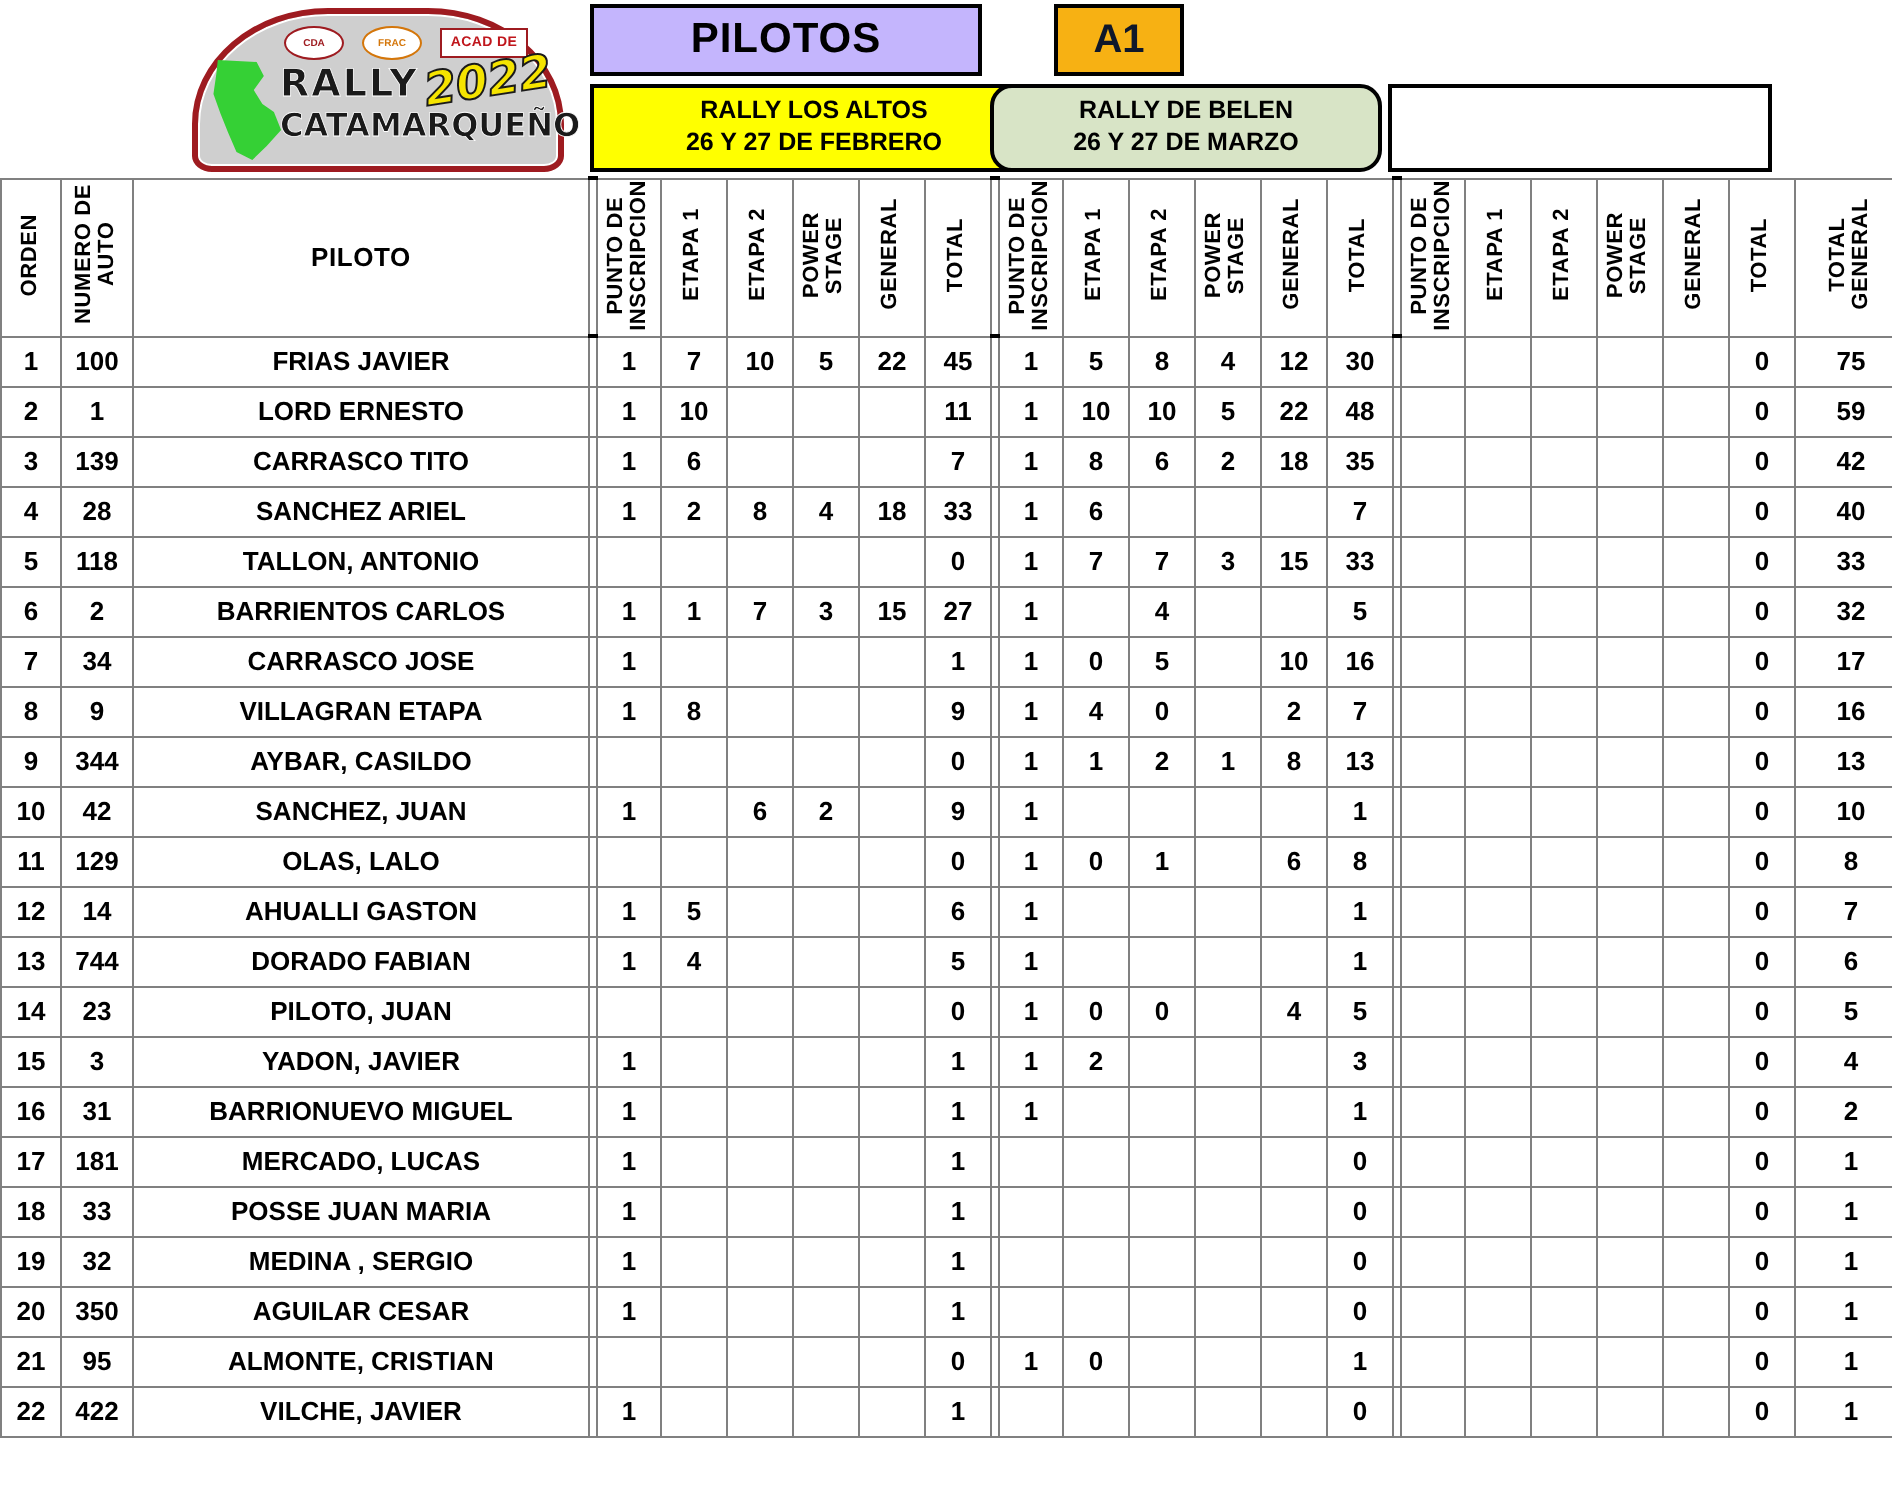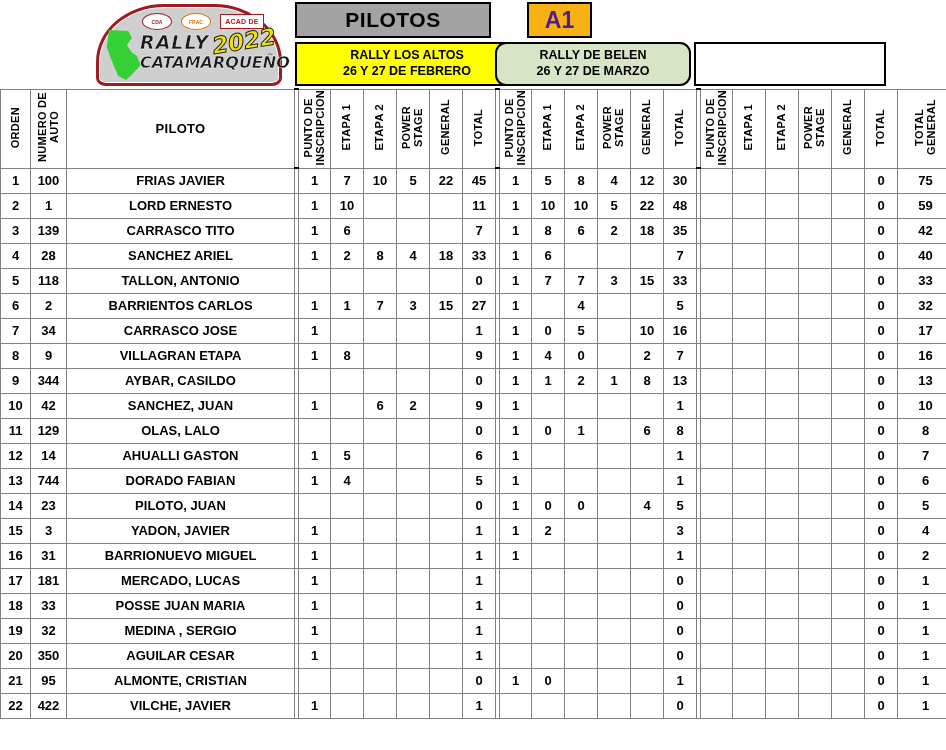--- a/index.html
+++ b/index.html
@@ -71,21 +71,20 @@
     overflow: hidden;
   }
   .logo-text {
     position: absolute;
     left: 44px; top: 29px;
     width: 138px;
   }
   .logo-rally, .logo-cat {
     font-family: "DejaVu Sans", sans-serif;
     font-weight: bold;
-    font-style: italic;
     color: #1a1a1a;
     line-height: 1;
     -webkit-text-stroke: 0.4px #fff;
   }
   .logo-rally { font-size: 19px; letter-spacing: 1px; }
   .logo-cat { font-size: 16px; letter-spacing: 0px; margin-top: 3px; }
   .logo-year {
     position: absolute;
     right: 6px; top: 24px;
     font-family: "DejaVu Sans", sans-serif;
@@ -96,34 +95,34 @@
     -webkit-text-stroke: 1px #1a1a1a;
     transform: rotate(-9deg);
   }
 
   
   .pilotos-box {
     position: absolute;
     left: 295px; top: 2px;
     width: 196px; height: 36px;
     border: 2px solid #000;
-    background: #a3a3a3;
+    background: #c4b5fd;
     display: flex; align-items: center; justify-content: center;
     font-size: 21px; font-weight: bold; color: #000;
     letter-spacing: .5px;
   }
   
   .a1-box {
     position: absolute;
     left: 527px; top: 2px;
     width: 65px; height: 36px;
     border: 2px solid #000;
     background: #f7b113;
     display: flex; align-items: center; justify-content: center;
-    font-size: 23px; font-weight: bold; color: #4c1d95;
+    font-size: 20px; font-weight: bold; color: #0f172a;
   }
 
   
   .event-box {
     position: absolute;
     top: 42px; height: 44px;
     border: 2px solid #000;
     display: flex; flex-direction: column;
     align-items: center; justify-content: center;
     font-size: 12.5px; font-weight: bold; color: #000;

